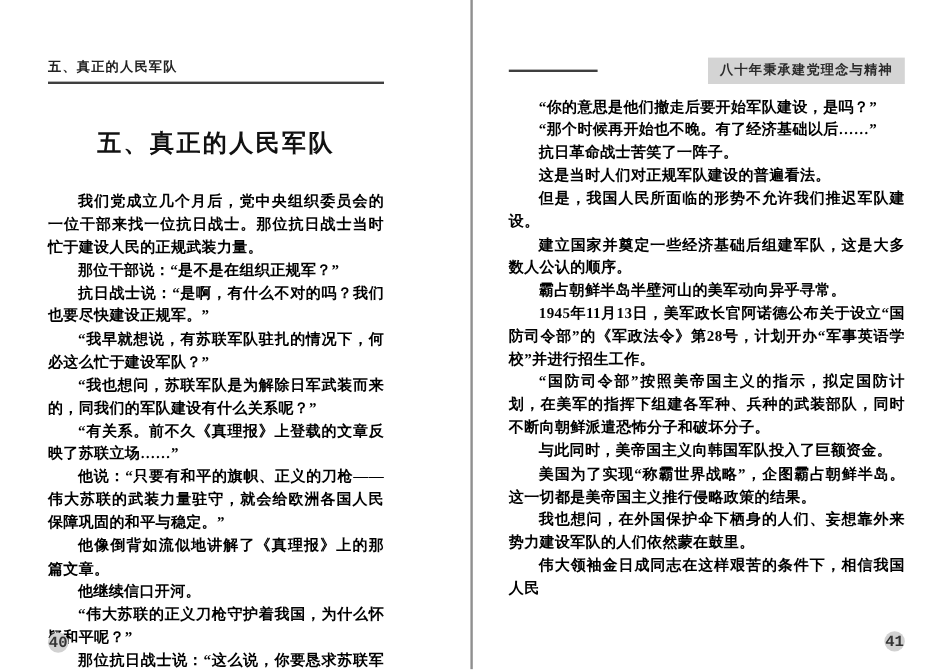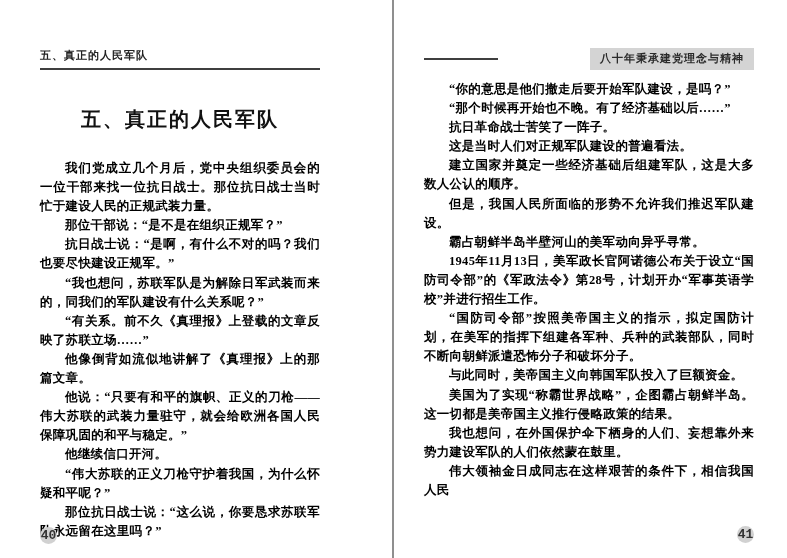--- a/index.html
+++ b/index.html
@@ -119,24 +119,25 @@
 
   <div class="page page-left">
     <div class="running-head-left">五、真正的人民军队</div>
 
     <h1 class="chapter-title">五、真正的人民军队</h1>
 
     <div class="body-text body-text-left">
       <p>我们党成立几个月后，党中央组织委员会的一位干部来找一位抗日战士。那位抗日战士当时忙于建设人民的正规武装力量。</p>
       <p>那位干部说：“是不是在组织正规军？”</p>
       <p>抗日战士说：“是啊，有什么不对的吗？我们也要尽快建设正规军。”</p>
+      <p>“我早就想说，有苏联军队驻扎的情况下，何必这么忙于建设军队？”</p>
       <p>“我也想问，苏联军队是为解除日军武装而来的，同我们的军队建设有什么关系呢？”</p>
       <p>“有关系。前不久《真理报》上登载的文章反映了苏联立场……”</p>
+      <p>他说：“只要有和平的旗帜、正义的刀枪——伟大苏联的武装力量驻守，就会给欧洲各国人民保障巩固的和平与稳定。”</p>
       <p>他像倒背如流似地讲解了《真理报》上的那篇文章。</p>
-      <p>他说：“只要有和平的旗帜、正义的刀枪——伟大苏联的武装力量驻守，就会给欧洲各国人民保障巩固的和平与稳定。”</p>
       <p>他继续信口开河。</p>
       <p>“伟大苏联的正义刀枪守护着我国，为什么怀疑和平呢？”</p>
       <p>那位抗日战士说：“这么说，你要恳求苏联军队永远留在这里吗？”</p>
 
     </div>
   </div>
 
   <div class="gutter-line"></div>
 
   <div class="page page-right">
@@ -144,22 +145,22 @@
       <div class="head-rule"></div>
       <div class="head-spacer"></div>
       <div class="head-box">八十年秉承建党理念与精神</div>
     </div>
 
     <div class="body-text body-text-right">
       <p>“你的意思是他们撤走后要开始军队建设，是吗？”</p>
       <p>“那个时候再开始也不晚。有了经济基础以后……”</p>
       <p>抗日革命战士苦笑了一阵子。</p>
       <p>这是当时人们对正规军队建设的普遍看法。</p>
+      <p>但是，我国人民所面临的形势不允许我们推迟军队建设。</p>
       <p>建立国家并奠定一些经济基础后组建军队，这是大多数人公认的顺序。</p>
-      <p>但是，我国人民所面临的形势不允许我们推迟军队建设。</p>
       <p>霸占朝鲜半岛半壁河山的美军动向异乎寻常。</p>
       <p>1945年11月13日，美军政长官阿诺德公布关于设立“国防司令部”的《军政法令》第28号，计划开办“军事英语学校”并进行招生工作。</p>
       <p>“国防司令部”按照美帝国主义的指示，拟定国防计划，在美军的指挥下组建各军种、兵种的武装部队，同时不断向朝鲜派遣恐怖分子和破坏分子。</p>
       <p>与此同时，美帝国主义向韩国军队投入了巨额资金。</p>
       <p>美国为了实现“称霸世界战略”，企图霸占朝鲜半岛。这一切都是美帝国主义推行侵略政策的结果。</p>
       <p>我也想问，在外国保护伞下栖身的人们、妄想靠外来势力建设军队的人们依然蒙在鼓里。</p>
       <p>伟大领袖金日成同志在这样艰苦的条件下，相信我国人民</p>
     </div>
   </div>
 

